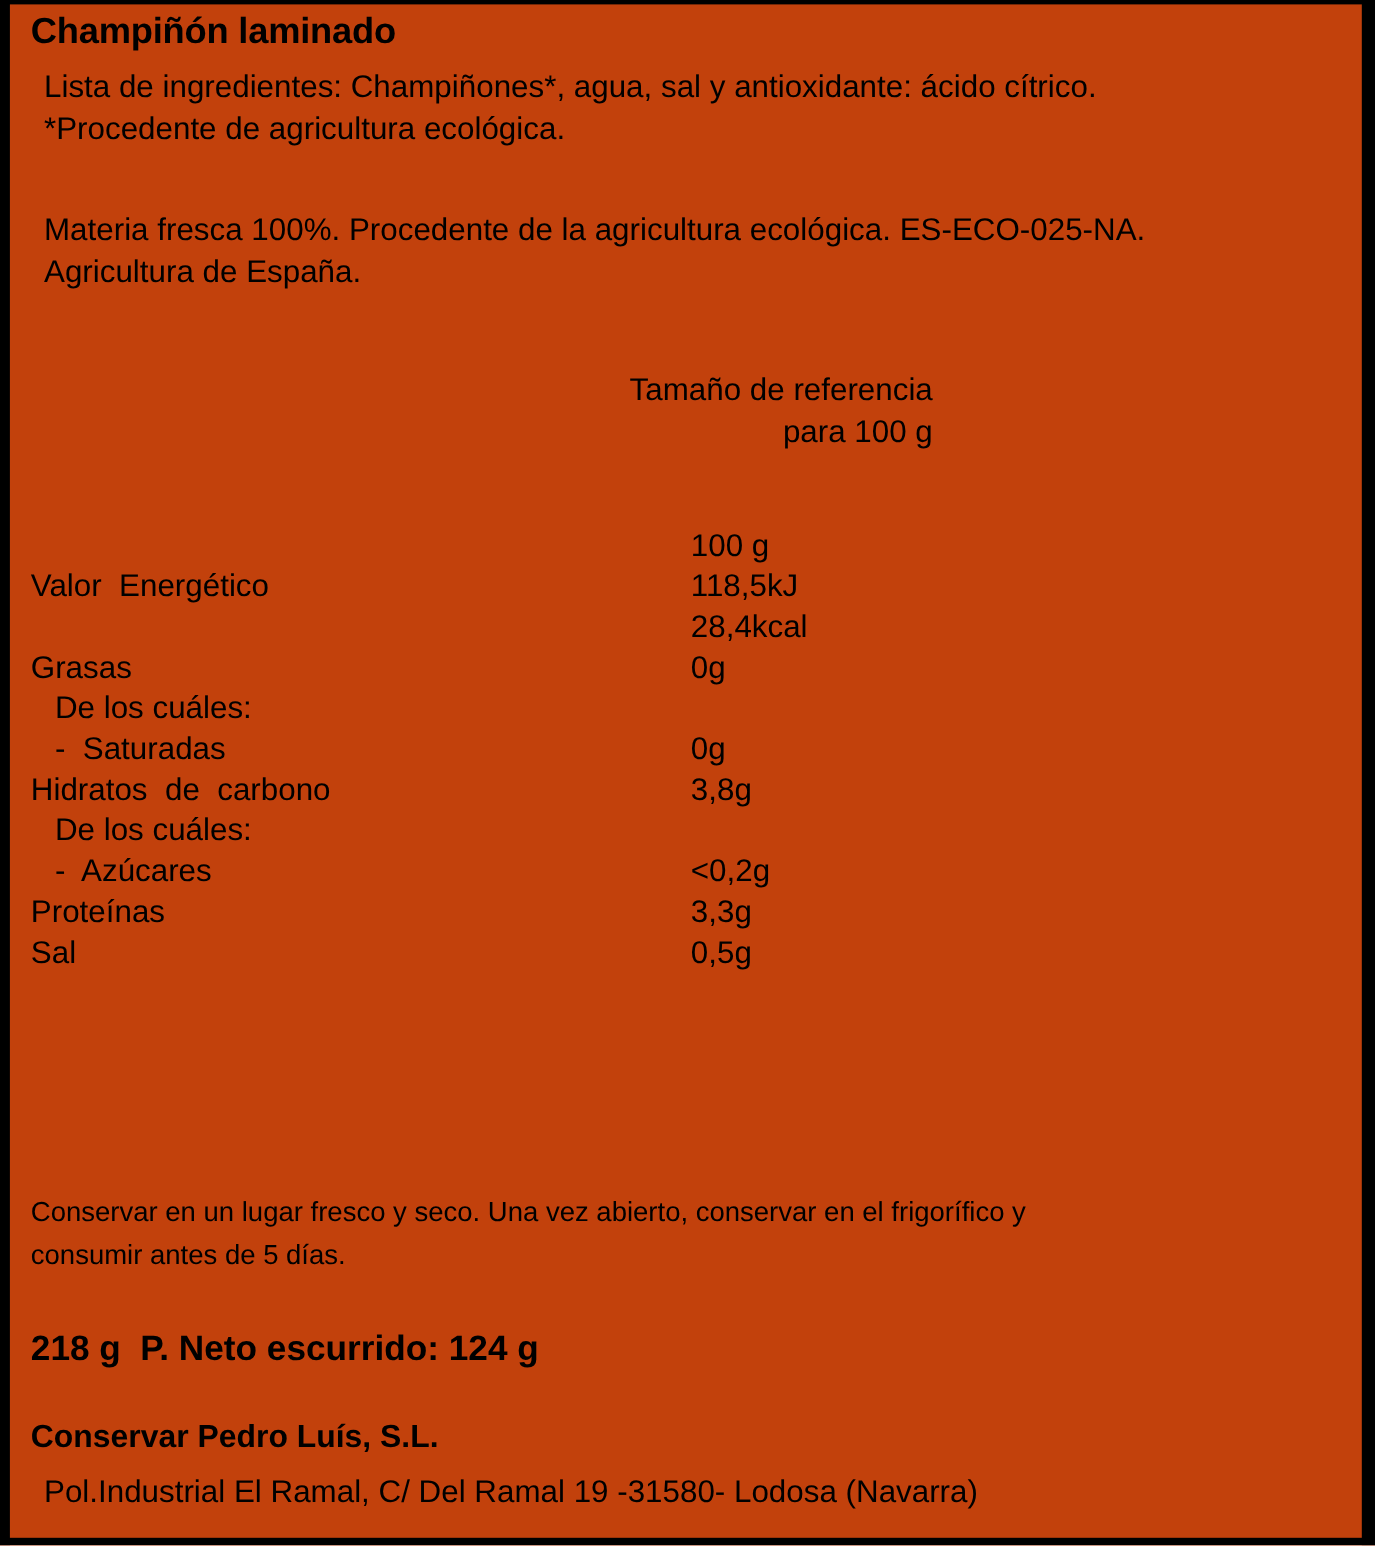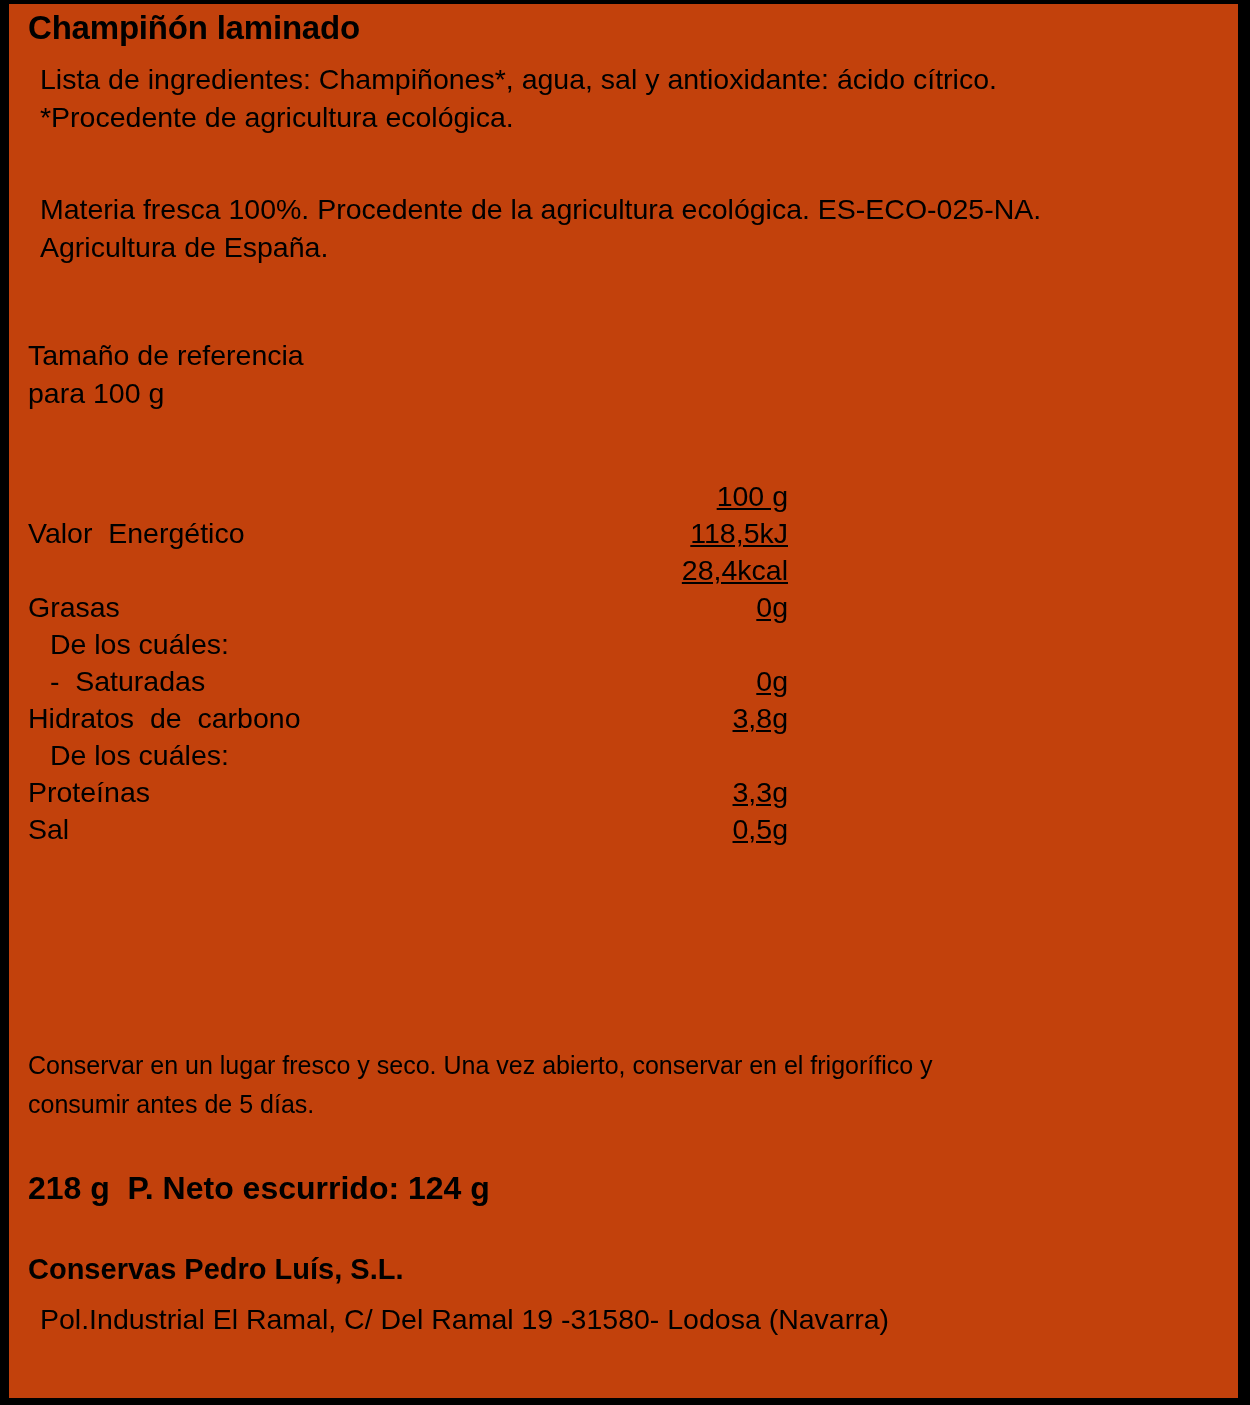--- a/index.html
+++ b/index.html
@@ -53,21 +53,21 @@
   .gap-sm { height: 30px; }
   .gap-ref { height: 58px; }
   .gap-after-ref { height: 66px; }
   .gap-big { height: 198px; }
   .gap-mid { height: 44px; }
   .gap-footer { height: 42px; }
 
   .ref-heading {
     font-size: 28.5px;
     line-height: 38px;
-    text-align: left;
+    text-align: right;
     width: 820px;
     margin: 0;
     white-space: pre-line;
   }
 
   
   .nutri-table {
     border-collapse: collapse;
     width: 760px;
     table-layout: fixed;
@@ -75,23 +75,21 @@
   .nutri-table td {
     font-size: 28.5px;
     line-height: 37px;
     padding: 0;
     vertical-align: top;
     white-space: pre;
   }
   .nutri-label { width: 600px; }
   .nutri-value {
     width: 160px;
-    text-align: right;
-    white-space: pre;
-    text-decoration: underline;
+    white-space: pre;
   }
   
   .val-g     { padding-right: 18px; }
   .val-kj    { padding-right: 0px; }
   .val-kcal  { padding-right: -0px; }
   .val-wide  { padding-right: 18px; }
   .indent-1  { padding-left: 14px !important; }
   .indent-2  { padding-left: 14px !important; }
 
   .storage {
@@ -181,20 +179,24 @@
         </tr>
         <tr>
           <td class="nutri-label">Hidratos  de  carbono</td>
           <td class="nutri-value val-wide">3,8g</td>
         </tr>
         <tr>
           <td class="nutri-label indent-1"> De los cuáles:</td>
           <td class="nutri-value val-g"></td>
         </tr>
         <tr>
+          <td class="nutri-label indent-2"> -  Azúcares</td>
+          <td class="nutri-value val-wide">&lt;0,2g</td>
+        </tr>
+        <tr>
           <td class="nutri-label">Proteínas</td>
           <td class="nutri-value val-wide">3,3g</td>
         </tr>
         <tr>
           <td class="nutri-label">Sal</td>
           <td class="nutri-value val-wide">0,5g</td>
         </tr>
       </tbody>
     </table>
 
@@ -202,17 +204,17 @@
 
     <p class="storage">Conservar en un lugar fresco y seco. Una vez abierto, conservar en el frigorífico y
 consumir antes de 5 días.</p>
 
     <div class="gap-mid"></div>
 
     <p class="weights">218 g  P. Neto escurrido: 124 g</p>
 
     <div class="gap-footer"></div>
 
-    <p class="company">Conservas Pedro Luís, S.L.</p>
+    <p class="company">Conservar Pedro Luís, S.L.</p>
     <p class="address">Pol.Industrial El Ramal, C/ Del Ramal 19 -31580- Lodosa (Navarra)</p>
 
   </div>
 </div>
 
 </body></html>

